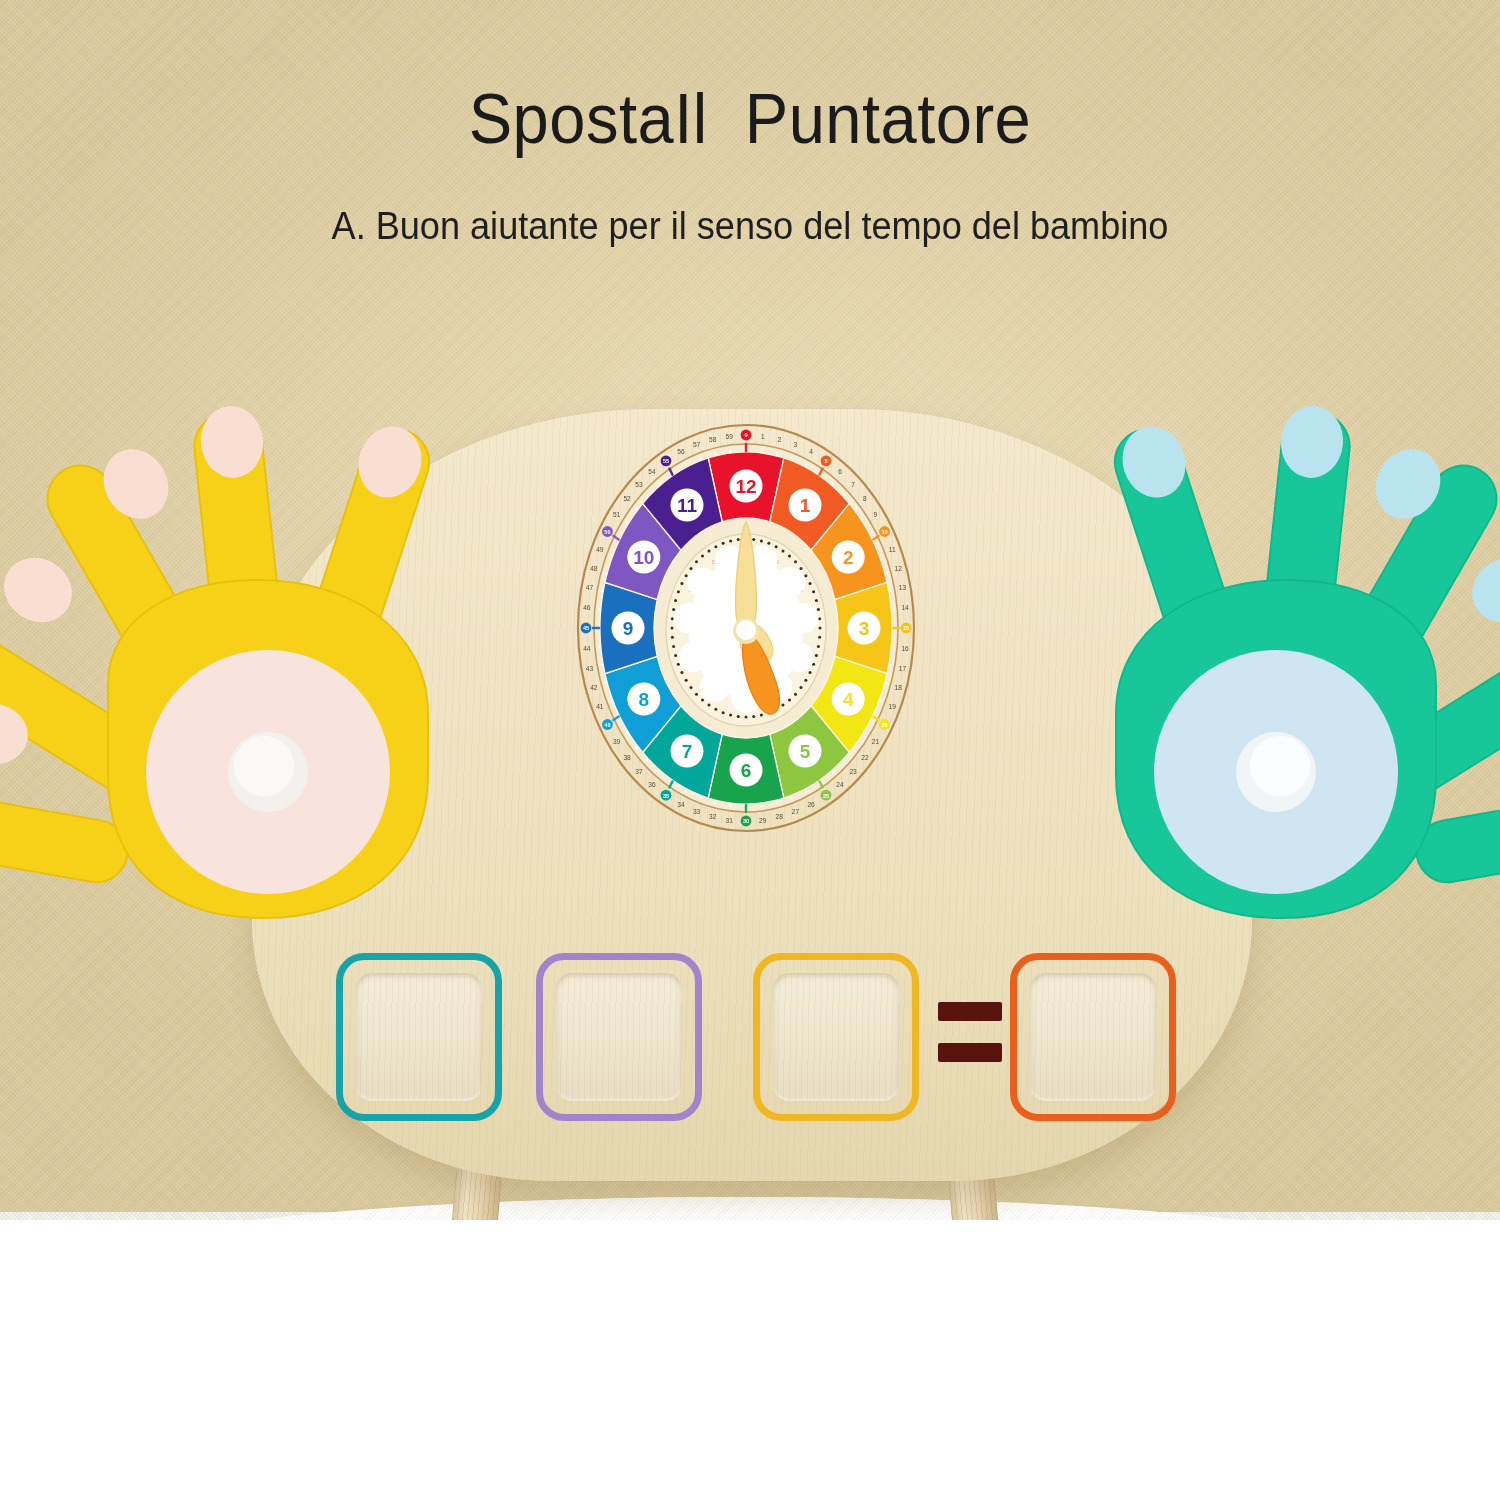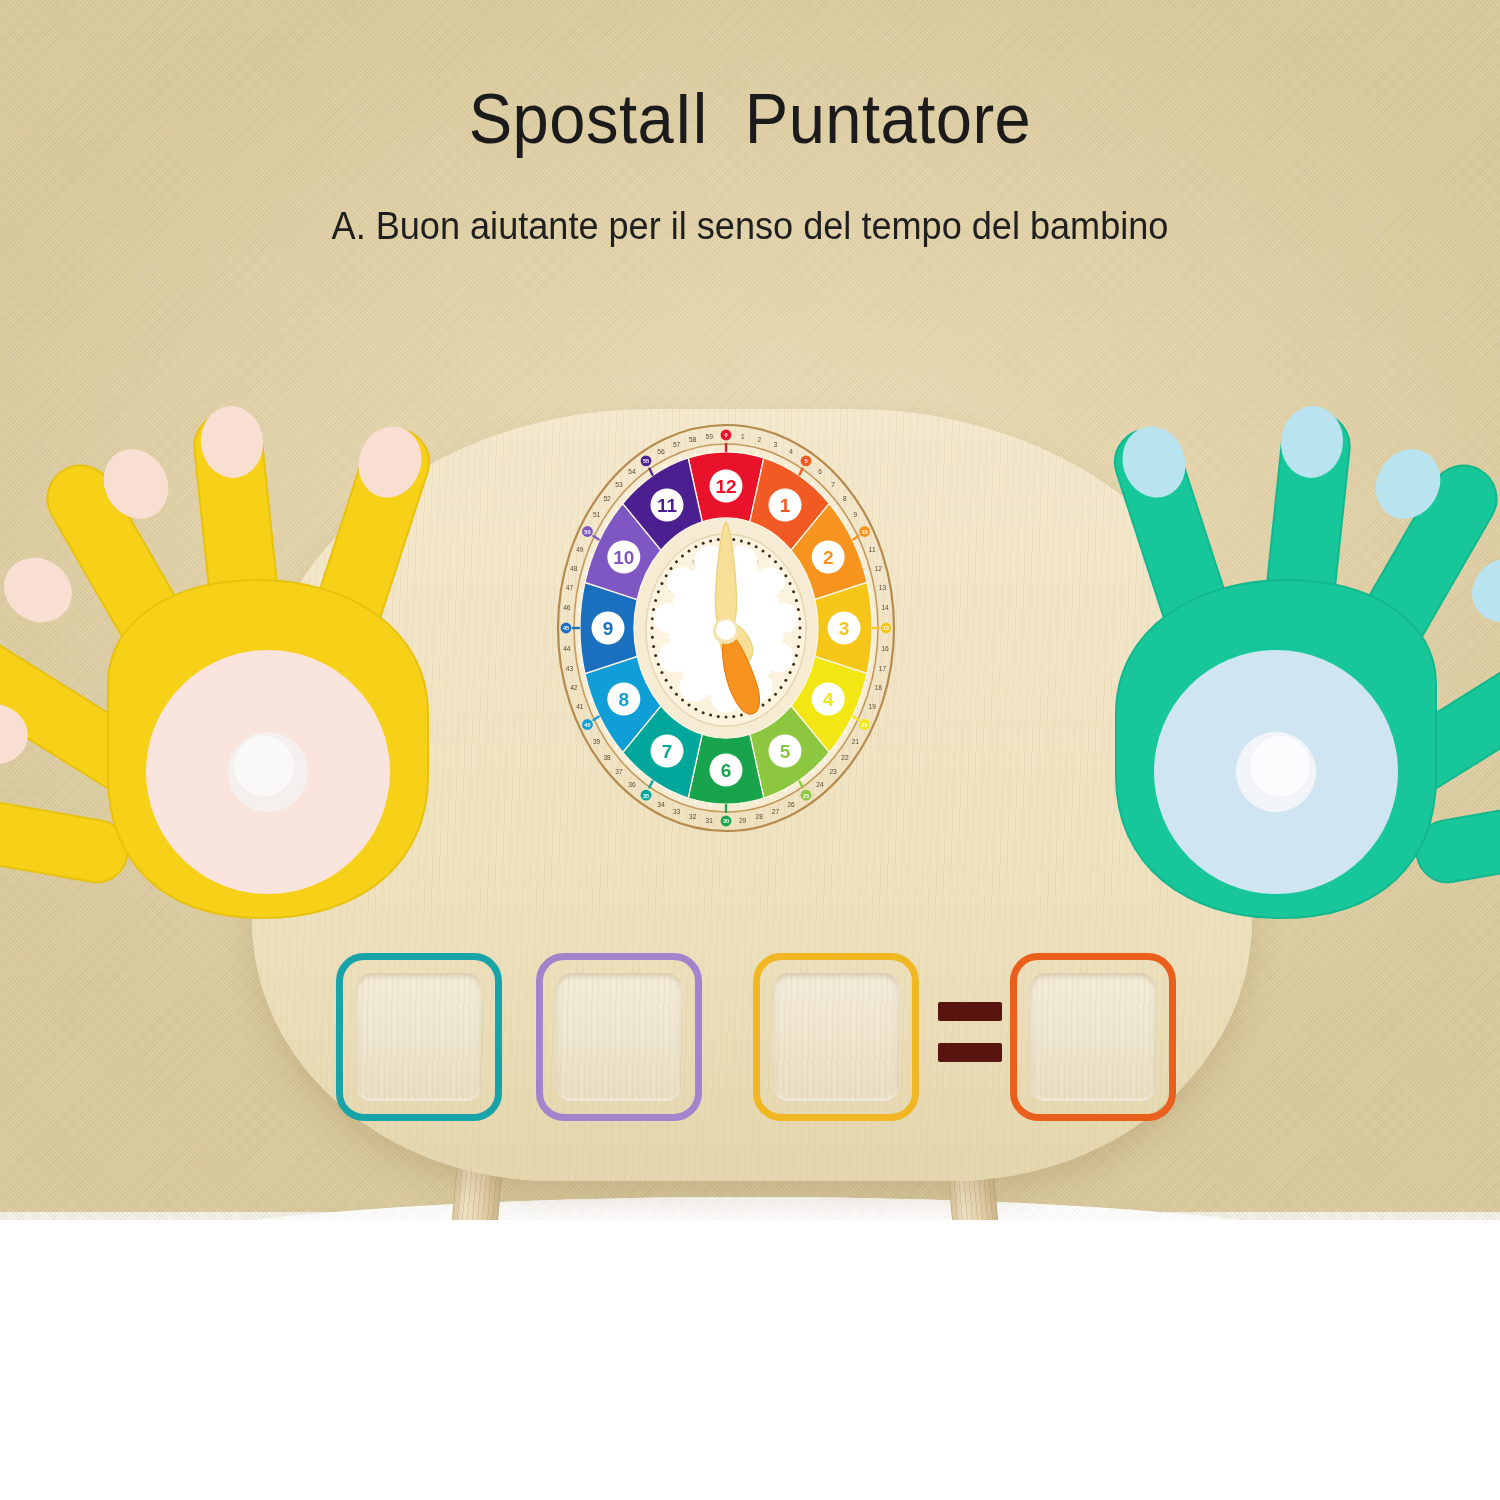--- a/index.html
+++ b/index.html
@@ -155,21 +155,21 @@
   .board::after {
     content:"";
     position:absolute; inset:0;
     border-radius: inherit;
     background-image: repeating-linear-gradient(92deg, rgba(200,170,115,.13) 0 1px, rgba(0,0,0,0) 1px 7px);
   }
 
   
   .clock-wrap {
     position: absolute;
-    left: 552px; top: 418px;
+    left: 572px; top: 418px;
     width: 348px; height: 420px;
   }
   .clock-svg { display:block; width: 348px; height: 420px; }
 
   
   .hand-felt { position: absolute; }
 
   .hand-yellow {
     left: -42px; top: 384px;
     width: 600px; height: 540px;

